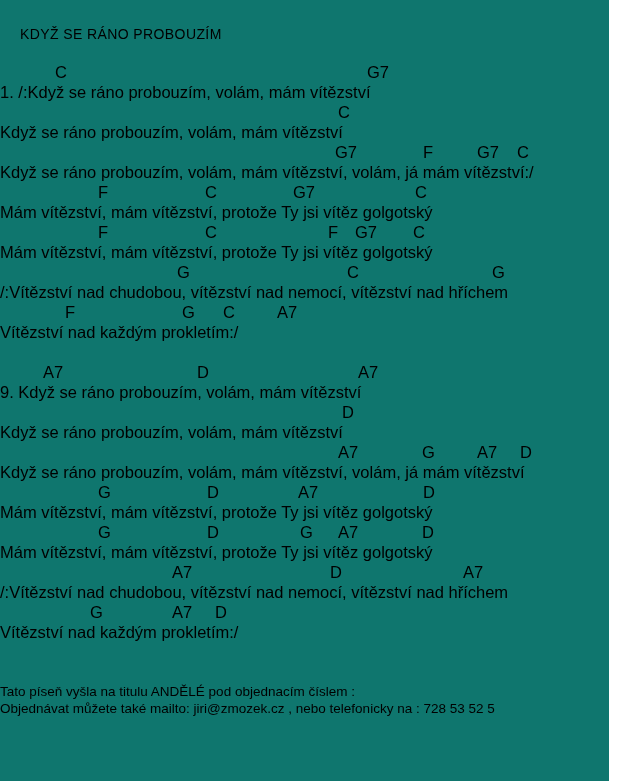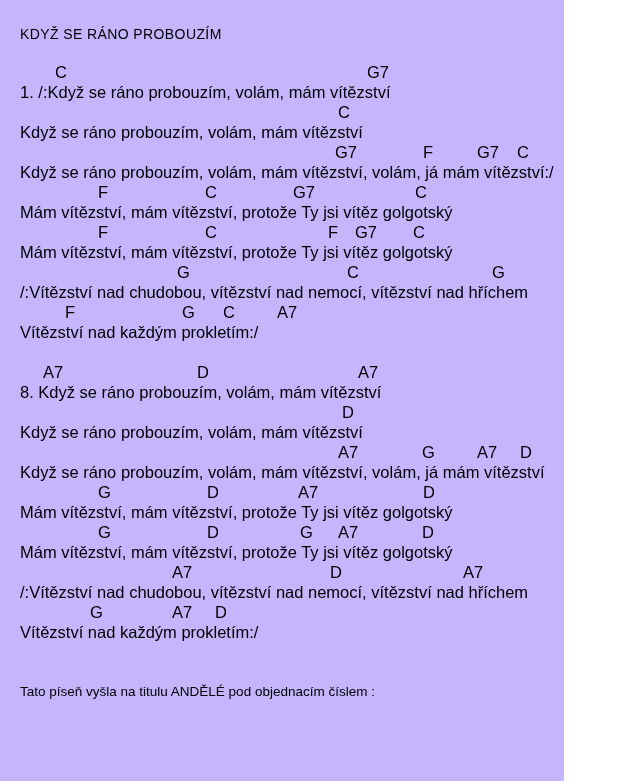--- a/index.html
+++ b/index.html
@@ -2,23 +2,23 @@
 <html><head>
 <meta charset="utf-8">
 <style>
   html, body {
     margin: 0;
     padding: 0;
     background: #ffffff;
   }
   .page {
     position: relative;
-    width: 564px;
+    width: 609px;
     height: 781px;
-    background: #c4b5fd;
+    background: #0f766e;
     overflow: hidden;
     font-family: "Liberation Sans", sans-serif;
     color: #000000;
   }
   .title {
     position: absolute;
     left: 20px;
     top: 24px;
     font-size: 14px;
     line-height: 20px;
@@ -33,38 +33,36 @@
   #verse-1 { top: 62px; }
   #verse-2 { top: 362px; }
   .line {
     position: relative;
     height: 20px;
     font-size: 16.5px;
     line-height: 20px;
     white-space: pre;
   }
   .lyric-line {
-    padding-left: 20px;
   }
   .chord {
     position: absolute;
     top: 0;
     font-size: 16.5px;
     line-height: 20px;
   }
   .footer {
     position: absolute;
     left: 0;
     top: 684px;
     width: 622px;
   }
   .footer-line {
     position: relative;
     height: 16.5px;
-    padding-left: 20px;
     font-size: 13.5px;
     line-height: 16.5px;
     white-space: pre;
   }
 </style>
 </head>
 <body>
 
 <div class="page">
 
@@ -81,32 +79,33 @@
       <div class="line lyric-line">Mám vítězství, mám vítězství, protože Ty jsi vítěz golgotský</div>
       <div class="line chord-line"><span class="chord" style="left: 98px;">F</span><span class="chord" style="left: 205px;">C</span><span class="chord" style="left: 328px;">F</span><span class="chord" style="left: 355px;">G7</span><span class="chord" style="left: 413px;">C</span></div>
       <div class="line lyric-line">Mám vítězství, mám vítězství, protože Ty jsi vítěz golgotský</div>
       <div class="line chord-line"><span class="chord" style="left: 177px;">G</span><span class="chord" style="left: 347px;">C</span><span class="chord" style="left: 492px;">G</span></div>
       <div class="line lyric-line">/:Vítězství nad chudobou, vítězství nad nemocí, vítězství nad hříchem</div>
       <div class="line chord-line"><span class="chord" style="left: 65px;">F</span><span class="chord" style="left: 182px;">G</span><span class="chord" style="left: 223px;">C</span><span class="chord" style="left: 277px;">A7</span></div>
       <div class="line lyric-line">Vítězství nad každým prokletím:/</div>
     </div>
   <div class="verse" id="verse-2">
       <div class="line chord-line"><span class="chord" style="left: 43px;">A7</span><span class="chord" style="left: 197px;">D</span><span class="chord" style="left: 358px;">A7</span></div>
-      <div class="line lyric-line">8. Když se ráno probouzím, volám, mám vítězství</div>
+      <div class="line lyric-line">9. Když se ráno probouzím, volám, mám vítězství</div>
       <div class="line chord-line"><span class="chord" style="left: 342px;">D</span></div>
       <div class="line lyric-line">Když se ráno probouzím, volám, mám vítězství</div>
       <div class="line chord-line"><span class="chord" style="left: 338px;">A7</span><span class="chord" style="left: 422px;">G</span><span class="chord" style="left: 477px;">A7</span><span class="chord" style="left: 520px;">D</span></div>
       <div class="line lyric-line">Když se ráno probouzím, volám, mám vítězství, volám, já mám vítězství</div>
       <div class="line chord-line"><span class="chord" style="left: 98px;">G</span><span class="chord" style="left: 207px;">D</span><span class="chord" style="left: 298px;">A7</span><span class="chord" style="left: 423px;">D</span></div>
       <div class="line lyric-line">Mám vítězství, mám vítězství, protože Ty jsi vítěz golgotský</div>
       <div class="line chord-line"><span class="chord" style="left: 98px;">G</span><span class="chord" style="left: 207px;">D</span><span class="chord" style="left: 300px;">G</span><span class="chord" style="left: 338px;">A7</span><span class="chord" style="left: 422px;">D</span></div>
       <div class="line lyric-line">Mám vítězství, mám vítězství, protože Ty jsi vítěz golgotský</div>
       <div class="line chord-line"><span class="chord" style="left: 172px;">A7</span><span class="chord" style="left: 330px;">D</span><span class="chord" style="left: 463px;">A7</span></div>
       <div class="line lyric-line">/:Vítězství nad chudobou, vítězství nad nemocí, vítězství nad hříchem</div>
       <div class="line chord-line"><span class="chord" style="left: 90px;">G</span><span class="chord" style="left: 172px;">A7</span><span class="chord" style="left: 215px;">D</span></div>
       <div class="line lyric-line">Vítězství nad každým prokletím:/</div>
     </div>
 
   <div class="footer">
     <div class="footer-line">Tato píseň vyšla na titulu ANDĚLÉ pod objednacím číslem :</div>
+    <div class="footer-line">Objednávat můžete také mailto: jiri@zmozek.cz , nebo telefonicky na : 728 53 52 5</div>
   </div>
 
 </div>
 
 </body></html>

